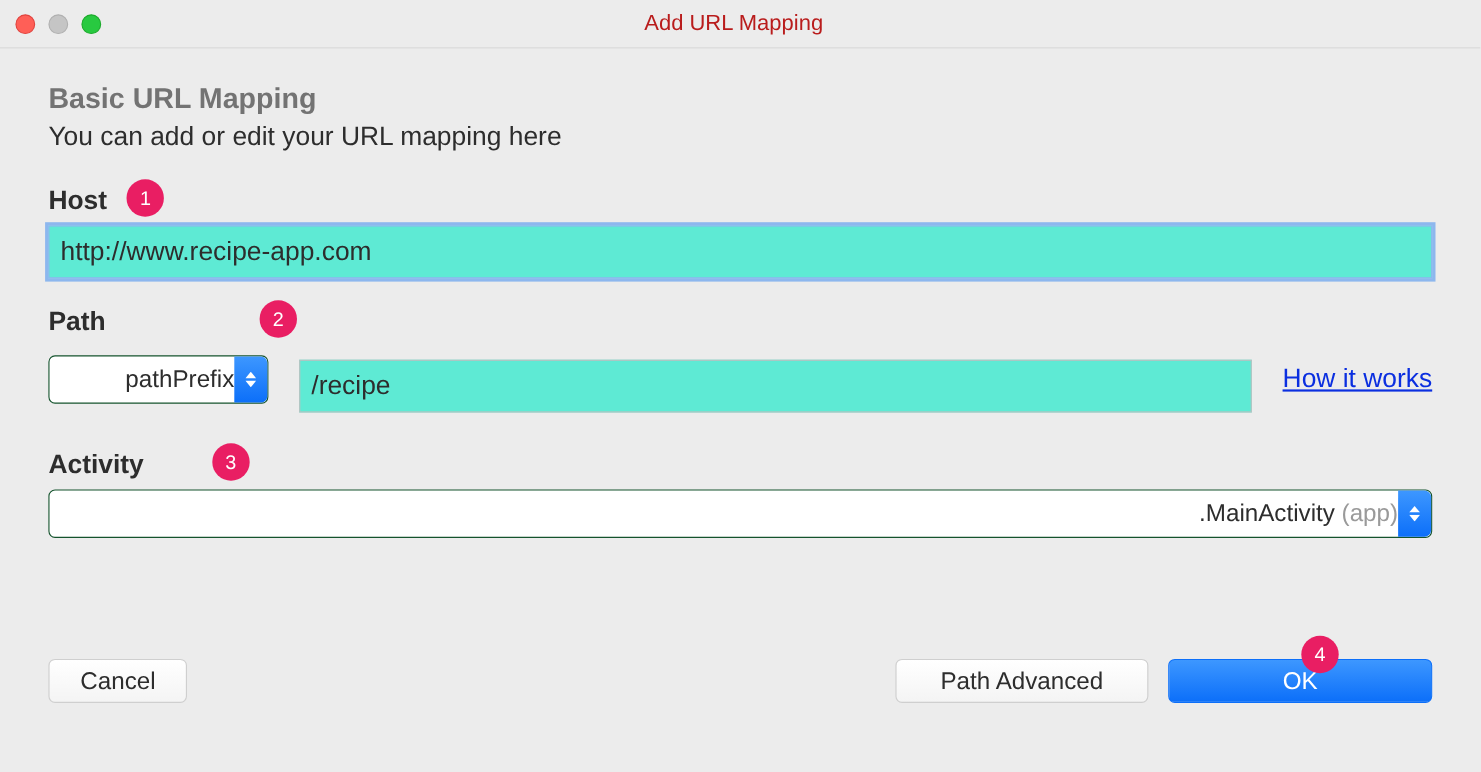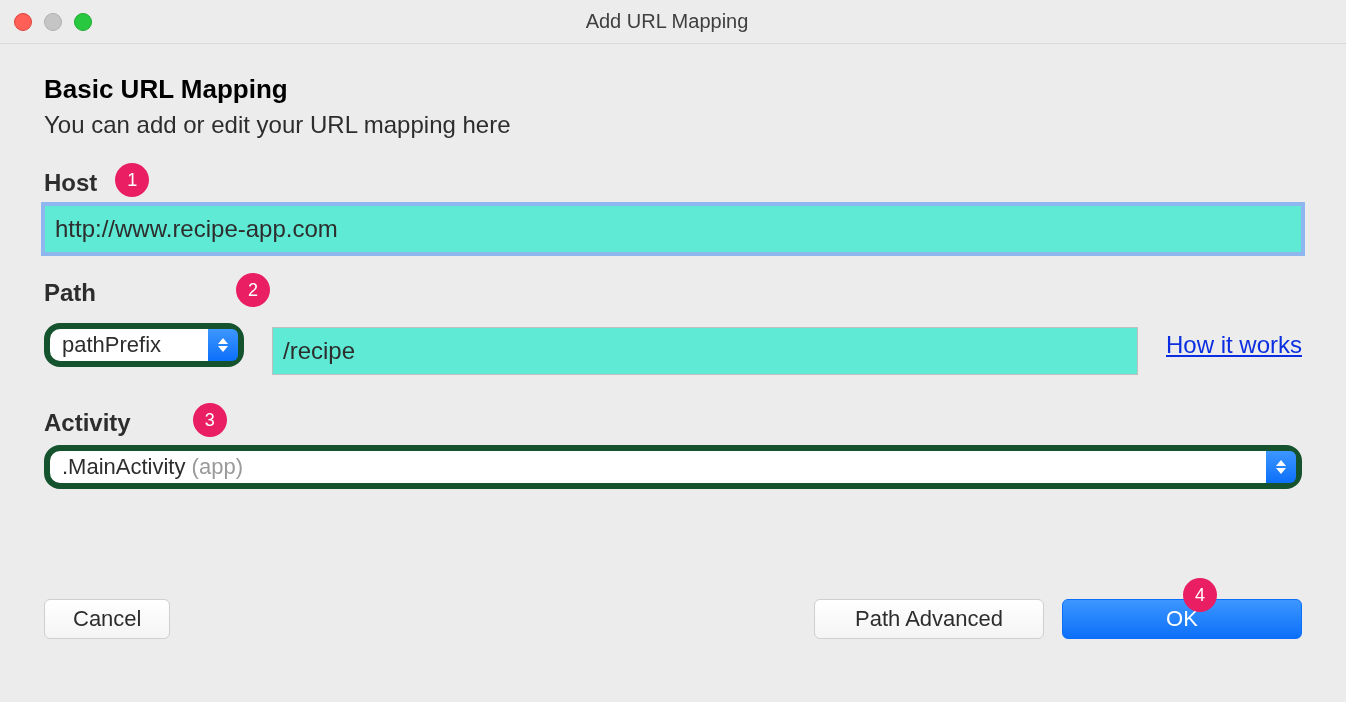--- a/index.html
+++ b/index.html
@@ -31,31 +31,31 @@
     border-radius: 50%;
   }
   .tl-close { background: #ff5f57; border:1px solid #e0443f; }
   .tl-min   { background: #c5c5c5; border:1px solid #b0b0b0; }
   .tl-max   { background: #28c940; border:1px solid #1dab2c; }
   .title {
     position: absolute;
     left: 0; right: 12px;
     text-align: center;
     font-size: 20px;
-    color: #404040;
+    color: #b91c1c;
   }
 
   .content {
     padding: 30px 44px 20px 44px;
   }
 
   .section-heading {
     font-size: 26px;
     font-weight: 700;
-    color: #000000;
+    color: #737373;
     margin: 0 0 6px 0;
   }
   .section-sub {
     font-size: 24px;
     font-weight: 400;
     color: #2d2d2d;
     margin: 0 0 24px 0;
   }
 
   .field-row {
@@ -97,26 +97,27 @@
   .text-input.focused {
     outline: 3px solid #8db7ee;
     outline-offset: 0;
     border-color: #8db7ee;
     box-shadow: 0 0 0 2px #bcd5f5;
   }
 
   .select-wrap {
     position: relative;
     background: #fff;
-    border: 6px solid #14532d;
-    border-radius: 16px;
+    border: 1px solid #14532d;
+    border-radius: 6px;
     height: 44px;
     display: flex;
     align-items: center;
     padding: 0 0 0 12px;
+    text-align: right;
   }
   .select-value {
     font-size: 22px;
     color: #2d2d2d;
     flex: 1;
   }
   .select-value .muted { color: #9a9a9a; }
   .select-stepper {
     width: 30px;
     height: 100%;

